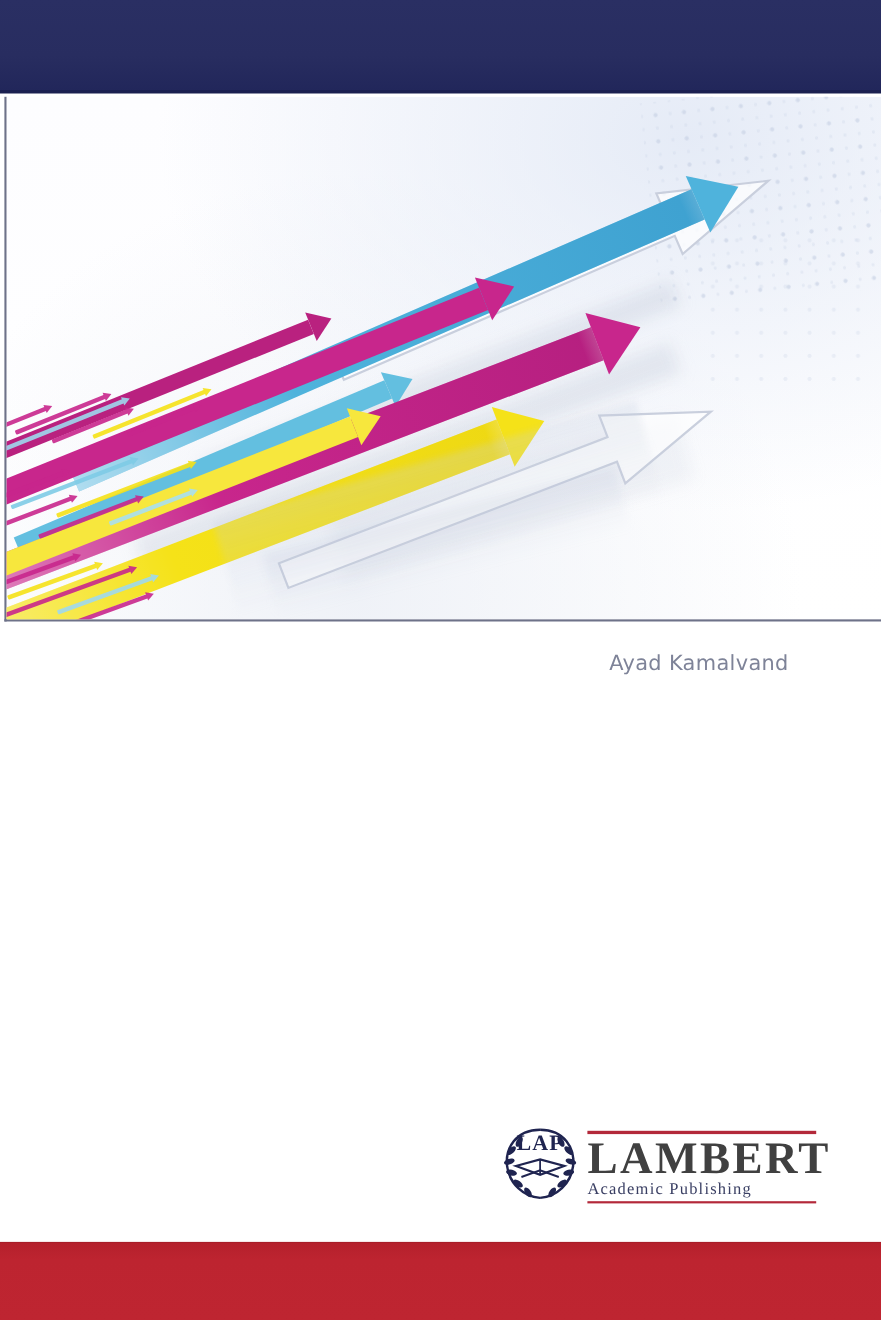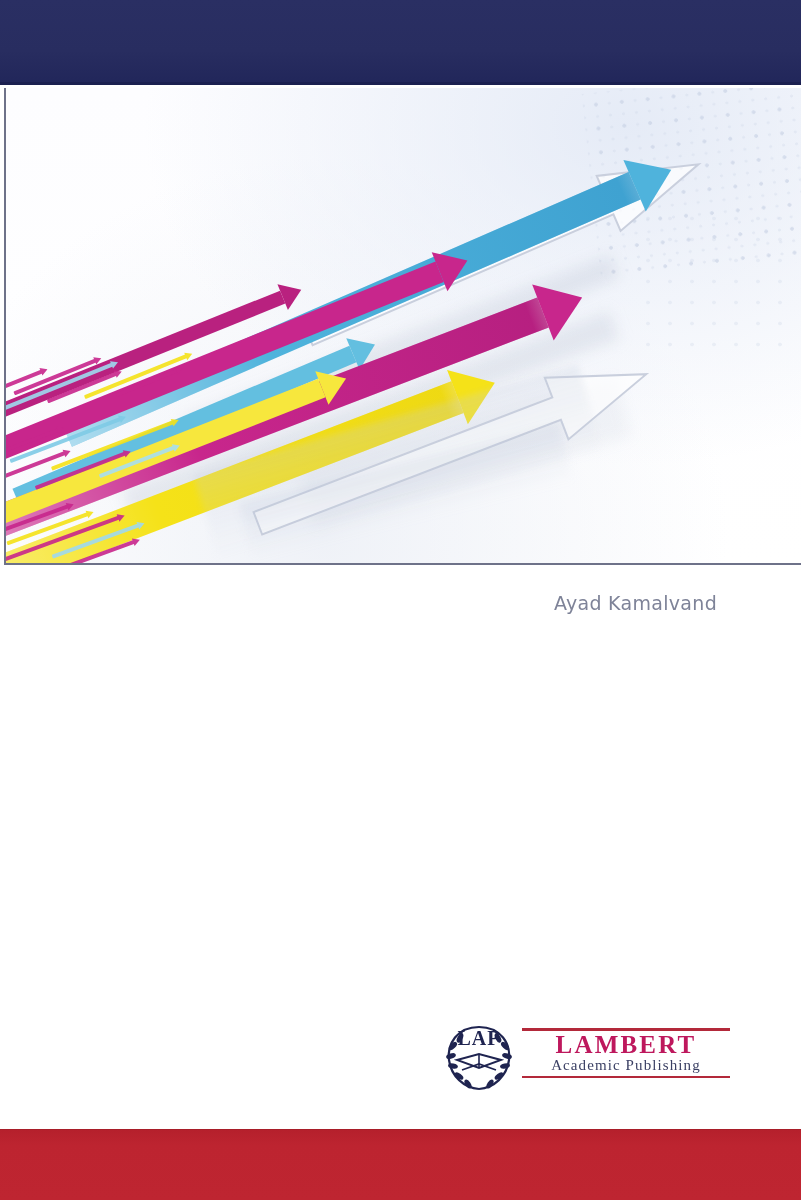--- a/index.html
+++ b/index.html
@@ -136,21 +136,21 @@
     line-height:1.07;
     font-weight:bold;
     color:#1f2647;
     letter-spacing:-0.4px;
     font-family:"DejaVu Sans", sans-serif;
   }
 
   
   .logo {
     position:absolute;
-    left:440px; top:1014px;
+    left:452px; top:1014px;
     width:290px; height:88px;
   }
   .lap-emblem {
     position:absolute; left:0; top:4px;
     width:78px; height:78px;
   }
   .lambert-block {
     position:absolute; left:82px; top:14px;
     width:208px;
   }
@@ -158,33 +158,32 @@
     height:3px; background:#b3293a; width:100%;
     margin-bottom:1px;
   }
   .rule-bot {
     height:2px; background:#b3293a; width:100%;
     margin-top:2px;
   }
   .lambert-name {
     font-family:"Liberation Serif", serif;
     font-weight:bold;
-    font-size:25px;
+    font-size:41px;
     letter-spacing:2.2px;
-    color:#be185d;
+    color:#404040;
     line-height:1;
-    text-align:center;
+    text-align:right;
     white-space:nowrap;
   }
   .lambert-sub {
     font-family:"Liberation Serif", serif;
     font-size:15px;
     letter-spacing:1.1px;
     color:#3a3f63;
-    text-align:center;
     line-height:1.1;
     white-space:nowrap;
   }
 
   
   .bottom-band {
     position:absolute; left:0; top:1130px;
     width:801px; height:70px;
     background:linear-gradient(180deg,#b5202c 0%, #bd2430 22%, #be2531 100%);
   }

